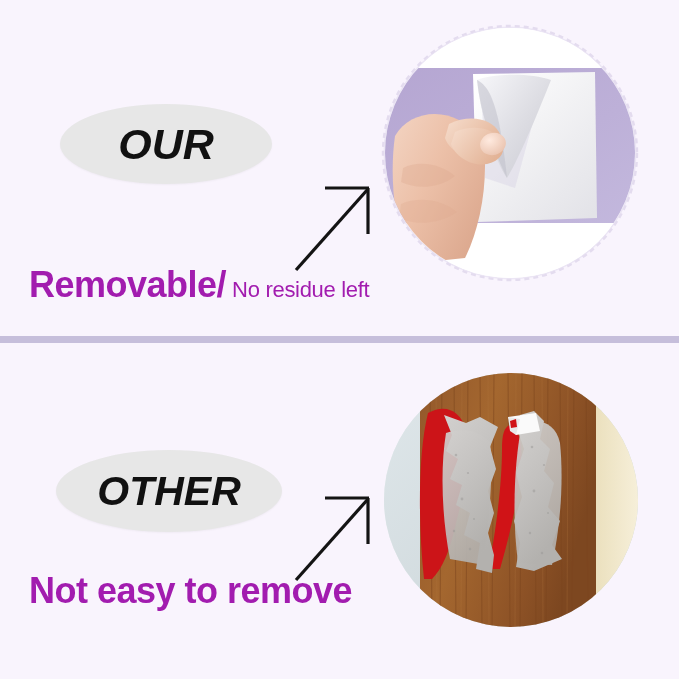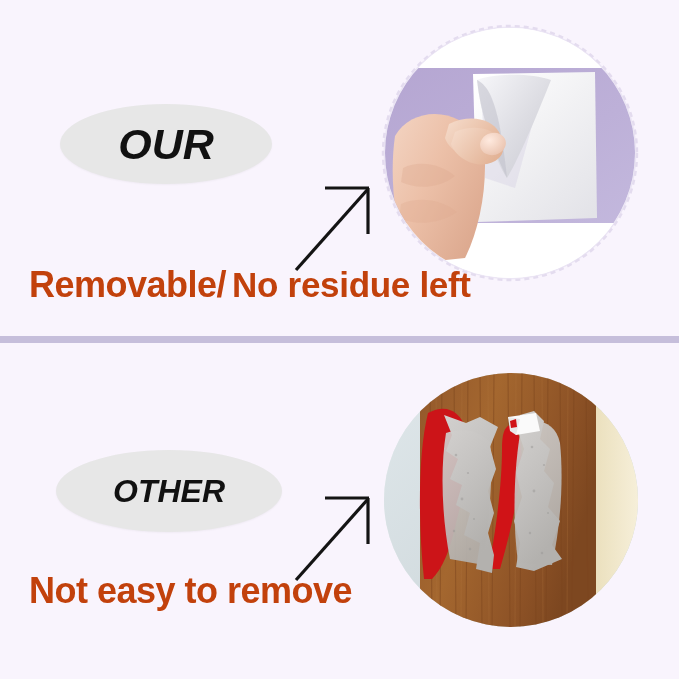--- a/index.html
+++ b/index.html
@@ -53,38 +53,38 @@
     font-family: "Liberation Sans", sans-serif;
     font-style: italic;
     font-weight: bold;
     color: #111111;
     letter-spacing: 0px;
     white-space: nowrap;
   }
   .badge-our    { left: 60px; top: 104px; width: 212px; height: 80px; }
   .badge-other  { left: 56px; top: 450px; width: 226px; height: 82px; }
   .badge-our .badge-label   { font-size: 43px; }
-  .badge-other .badge-label { font-size: 32px; }
+  .badge-other .badge-label { font-size: 41px; }
 
   
   .caption {
     position: absolute;
     white-space: nowrap;
-    color: #c2410c;
+    color: #a21caf;
     display: flex;
     align-items: baseline;
   }
   .caption-strong {
     font-weight: bold;
     font-size: 36px;
     letter-spacing: -0.5px;
   }
   .caption-light {
-    font-weight: bold;
-    font-size: 35px;
+    font-weight: normal;
+    font-size: 22px;
     letter-spacing: -0.3px;
   }
   .caption-top    { left: 29px; top: 264px; }
   .caption-bottom { left: 29px; top: 570px; }
 
   
   .arrow-svg {
     position: absolute;
     overflow: visible;
   }

